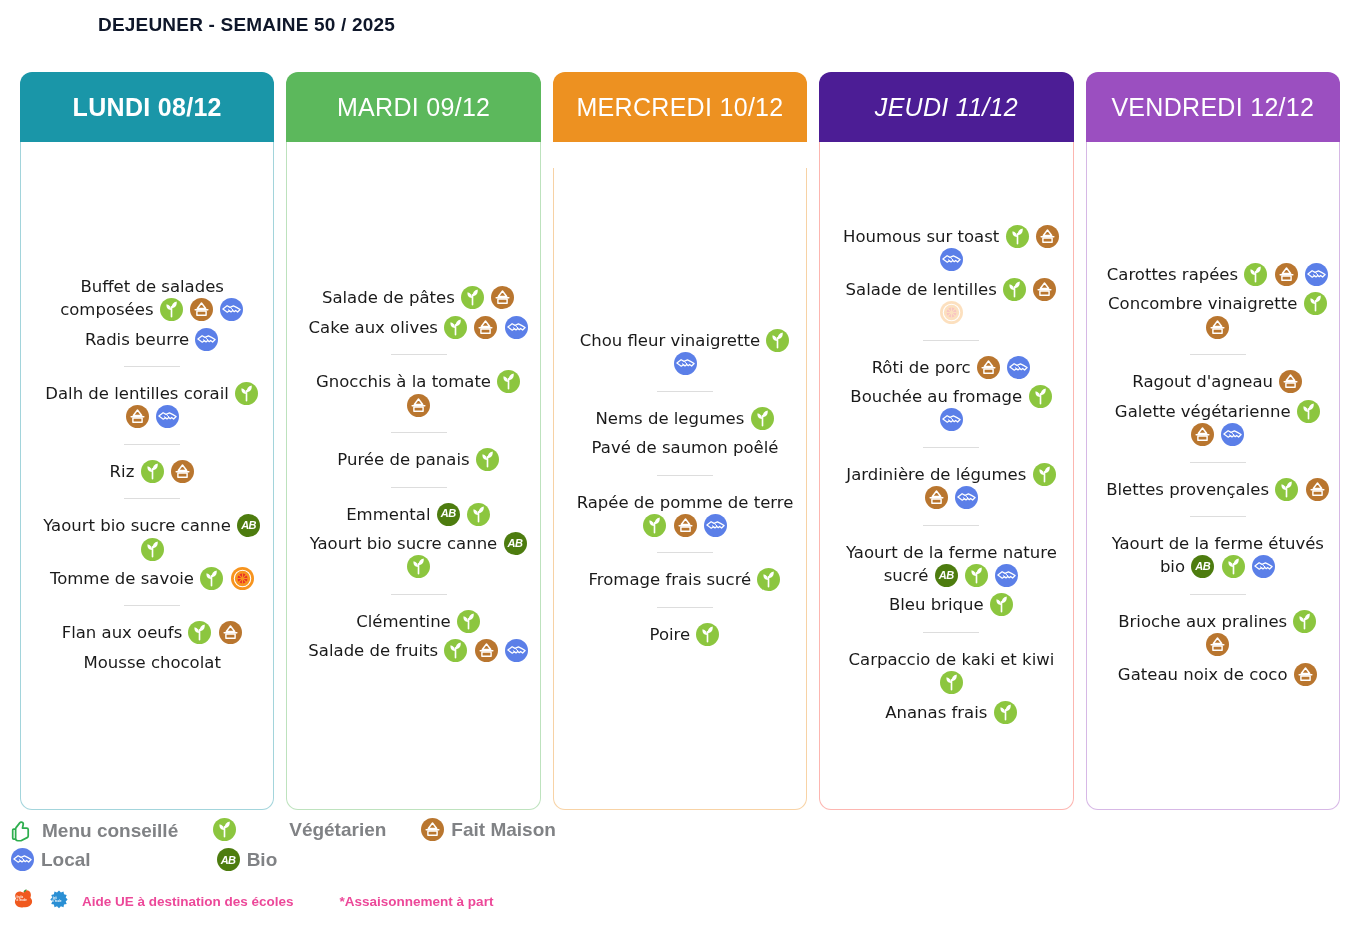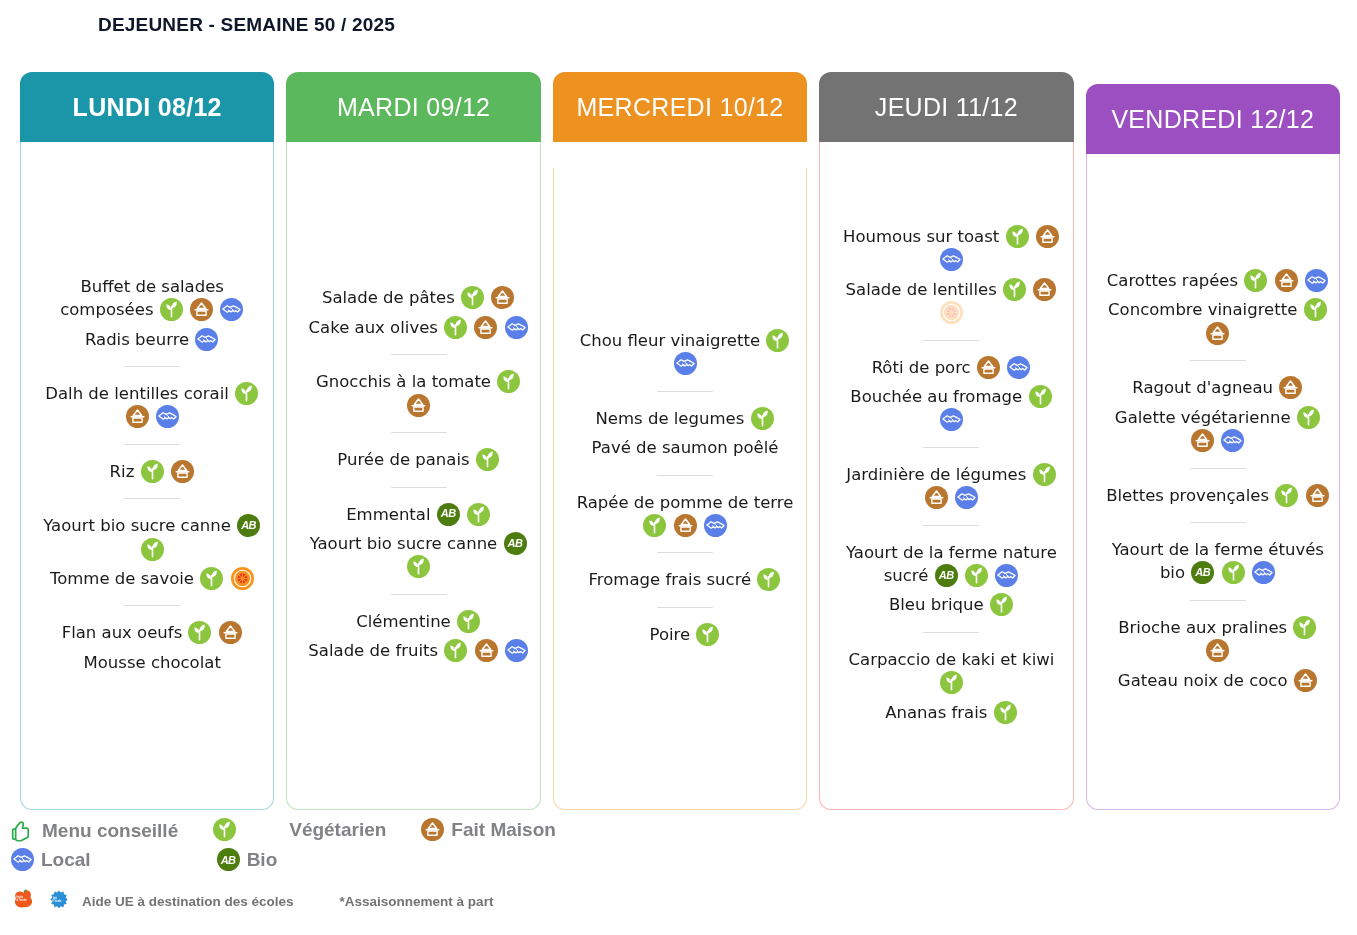--- a/index.html
+++ b/index.html
@@ -156,21 +156,21 @@
   .eu-logo {
     width: 26px; height: 26px;
     margin-right: 10px;
     flex: 0 0 auto;
   }
   .eu-logo svg { display: block; }
   .legend-small {
     font-family: "Liberation Sans", sans-serif;
     font-size: 13.5px;
     font-weight: bold;
-    color: #737373;
+    color: #ec4899;
     white-space: nowrap;
   }
   .legend-small.gap { margin-left: 46px; }
   .adv-icon { width: 26px; height: 26px; margin-right: 6px; }
 </style>
 </head>
 <body>
 
 <div id="root">
 
@@ -387,21 +387,21 @@
           <div class="course">
             <div class="dish"><span class="dish-text">Poire</span> <span class="badge b-veg"><svg viewBox="0 0 24 24">
                   <path d="M12 19.5V9.2" fill="none" stroke="#ffffff" stroke-width="1.7" stroke-linecap="round"></path>
                   <path d="M12 10.6c0-3.6 1.9-6.2 5.4-6.9.5 3.9-1.3 6.6-5.4 6.9z" fill="#ffffff"></path>
                   <path d="M11.6 12.6C11.6 9.6 9.9 7.2 6.8 6.6c-.4 3.4 1.1 5.7 4.8 6z" fill="#ffffff"></path>
                 </svg></span></div>
           </div>
         </div>
       </div>
       <div class="day-card">
-        <div class="day-header" style="background: #737373;">JEUDI 11/12</div>
+        <div class="day-header" style="background: #4c1d95; font-style: italic;">JEUDI 11/12</div>
         <div class="day-body" style="border-color: rgba(249, 74, 61, 0.4);">
           <div class="course">
             <div class="dish"><span class="dish-text">Houmous sur toast</span> <span class="badge b-veg"><svg viewBox="0 0 24 24">
                   <path d="M12 19.5V9.2" fill="none" stroke="#ffffff" stroke-width="1.7" stroke-linecap="round"></path>
                   <path d="M12 10.6c0-3.6 1.9-6.2 5.4-6.9.5 3.9-1.3 6.6-5.4 6.9z" fill="#ffffff"></path>
                   <path d="M11.6 12.6C11.6 9.6 9.9 7.2 6.8 6.6c-.4 3.4 1.1 5.7 4.8 6z" fill="#ffffff"></path>
                 </svg></span> <span class="badge b-home"><svg viewBox="0 0 24 24">
                   <path d="M12 5.2 16.4 11H7.6z" fill="none" stroke="#ffffff" stroke-width="1.5" stroke-linejoin="round"></path>
                   <path d="M5.4 12.2h13.2" fill="none" stroke="#ffffff" stroke-width="1.6" stroke-linecap="round"></path>
                   <path d="M7.2 13.6h9.6v4.4H7.2z" fill="none" stroke="#ffffff" stroke-width="1.5" stroke-linejoin="round"></path>
@@ -482,21 +482,21 @@
                 </svg></span></div>
             <div class="dish"><span class="dish-text">Ananas frais</span> <span class="badge b-veg"><svg viewBox="0 0 24 24">
                   <path d="M12 19.5V9.2" fill="none" stroke="#ffffff" stroke-width="1.7" stroke-linecap="round"></path>
                   <path d="M12 10.6c0-3.6 1.9-6.2 5.4-6.9.5 3.9-1.3 6.6-5.4 6.9z" fill="#ffffff"></path>
                   <path d="M11.6 12.6C11.6 9.6 9.9 7.2 6.8 6.6c-.4 3.4 1.1 5.7 4.8 6z" fill="#ffffff"></path>
                 </svg></span></div>
           </div>
         </div>
       </div>
       <div class="day-card">
-        <div class="day-header" style="background: rgb(155, 79, 192); margin-top: 12px;">VENDREDI 12/12</div>
+        <div class="day-header" style="background: rgb(155, 79, 192);">VENDREDI 12/12</div>
         <div class="day-body" style="border-color: rgba(155, 79, 192, 0.4);">
           <div class="course">
             <div class="dish"><span class="dish-text">Carottes rapées</span> <span class="badge b-veg"><svg viewBox="0 0 24 24">
                   <path d="M12 19.5V9.2" fill="none" stroke="#ffffff" stroke-width="1.7" stroke-linecap="round"></path>
                   <path d="M12 10.6c0-3.6 1.9-6.2 5.4-6.9.5 3.9-1.3 6.6-5.4 6.9z" fill="#ffffff"></path>
                   <path d="M11.6 12.6C11.6 9.6 9.9 7.2 6.8 6.6c-.4 3.4 1.1 5.7 4.8 6z" fill="#ffffff"></path>
                 </svg></span> <span class="badge b-home"><svg viewBox="0 0 24 24">
                   <path d="M12 5.2 16.4 11H7.6z" fill="none" stroke="#ffffff" stroke-width="1.5" stroke-linejoin="round"></path>
                   <path d="M5.4 12.2h13.2" fill="none" stroke="#ffffff" stroke-width="1.6" stroke-linecap="round"></path>
                   <path d="M7.2 13.6h9.6v4.4H7.2z" fill="none" stroke="#ffffff" stroke-width="1.5" stroke-linejoin="round"></path>

